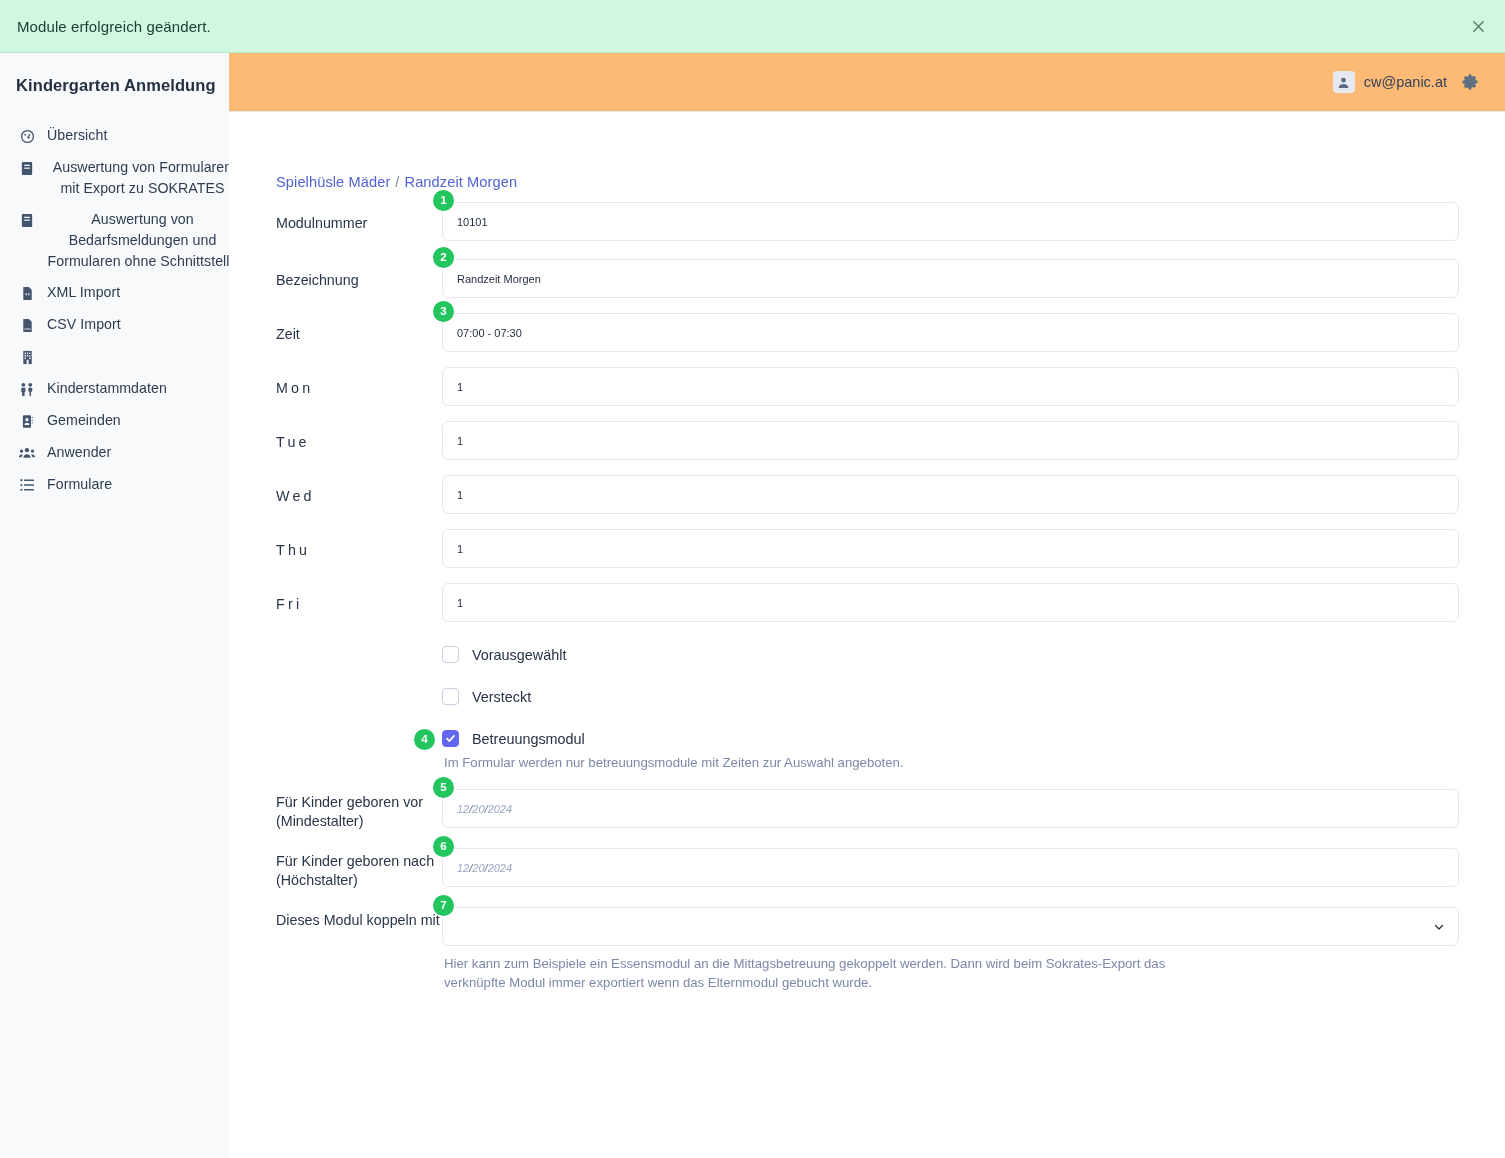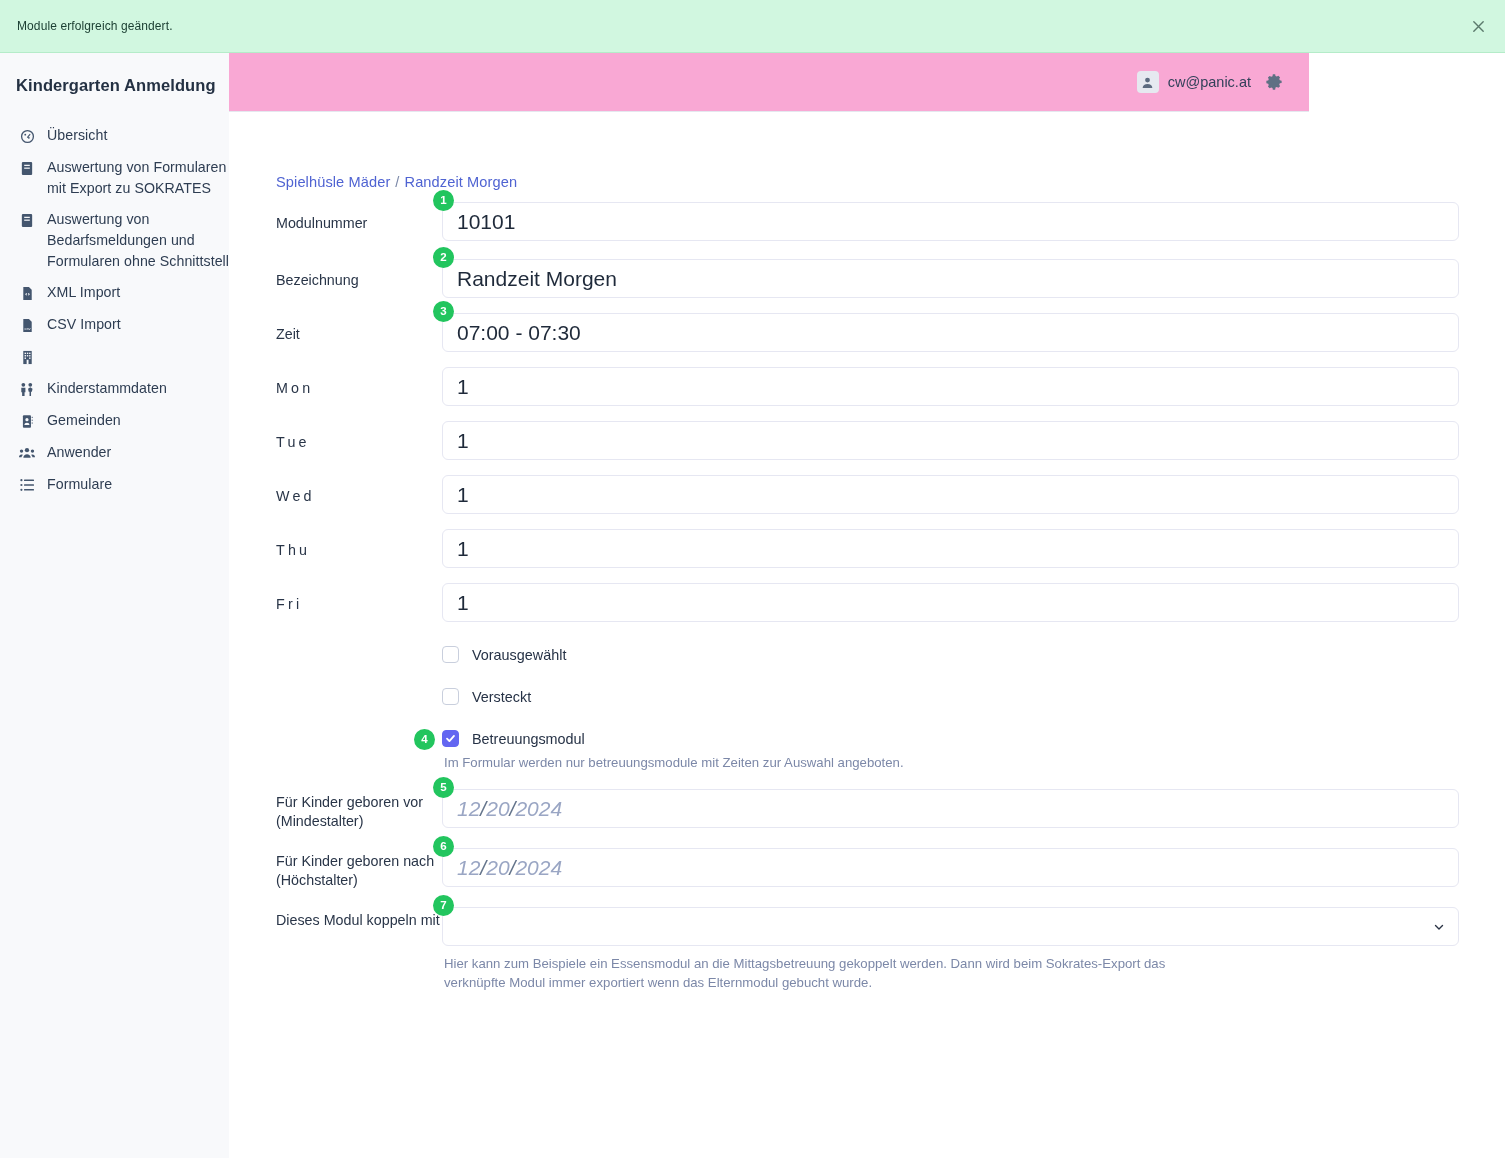--- a/index.html
+++ b/index.html
@@ -22,21 +22,21 @@
     position: absolute;
     left: 0; top: 0;
     width: 1505px; height: 53px;
     background: #d1f7e0;
     border-bottom: 1px solid #b5ecc9;
     display: flex;
     align-items: center;
   }
   .flash-text {
     margin-left: 17px;
-    font-size: 12px;
+    font-size: 15px;
     color: #1d4034;
     letter-spacing: .1px;
   }
   .flash-close {
     position: absolute;
     right: 14px; top: 50%;
     transform: translateY(-50%);
     width: 26px; height: 26px;
     display: flex; align-items: center; justify-content: center;
     color: #5b7a6c;
@@ -60,20 +60,21 @@
     letter-spacing: .1px;
     line-height: 1.25;
   }
   .nav { padding: 6px 0 0 0; }
   .nav-item {
     display: flex;
     align-items: flex-start;
     padding: 5px 12px 5px 16px;
     cursor: pointer;
     text-decoration: none;
+    text-align: center;
   }
   .nav-ico {
     flex: 0 0 22px;
     width: 22px;
     height: 21px;
     margin-right: 9px;
     display: flex;
     align-items: center;
     justify-content: center;
     color: #44566e;
@@ -84,22 +85,22 @@
     font-size: 14.2px;
     color: #2e3d52;
     line-height: 21px;
     letter-spacing: .05px;
   }
 
   
   .topbar {
     position: absolute;
     left: 229px; top: 53px;
-    width: 1080px; height: 59px;
-    background: #f9a8d4;
+    width: 1276px; height: 59px;
+    background: #fdba74;
     border-bottom: 1px solid #e5e8ef;
     display: flex;
     align-items: center;
     justify-content: flex-end;
   }
   .user-chip {
     display: flex;
     align-items: center;
     margin-right: 14px;
     cursor: pointer;
@@ -161,21 +162,21 @@
   .lbl.spaced { letter-spacing: 3.2px; }
   .fieldwrap { position: relative; flex: 1; margin-right: 46px; }
 
   .inp {
     width: 100%;
     height: 39px;
     border: 1px solid #e6e7f2;
     border-radius: 6px;
     background: #ffffff;
     font-family: "Liberation Sans", sans-serif;
-    font-size: 21px;
+    font-size: 11px;
     color: #1f2a3a;
     padding: 0 14px;
     outline: none;
     display: block;
   }
   .inp.ph { color: #9aa6c4; font-style: italic; }
   .inp.ph .sep { color: #64748b; }
 
   .selectbox {
     position: relative;

